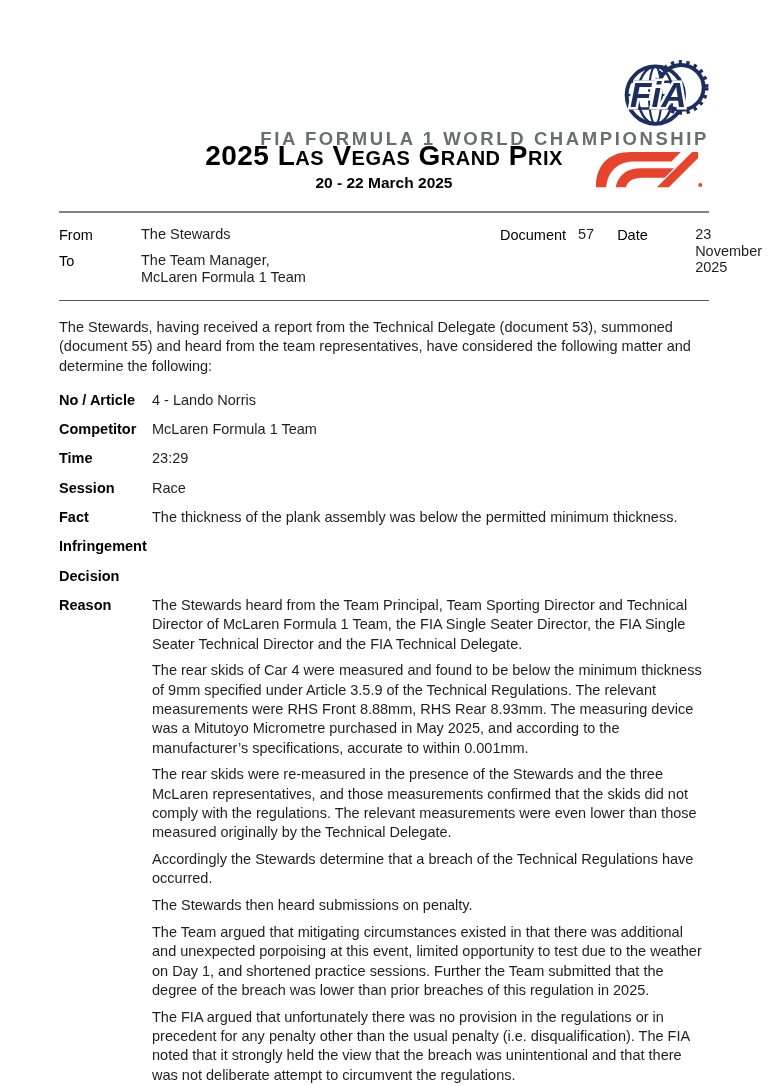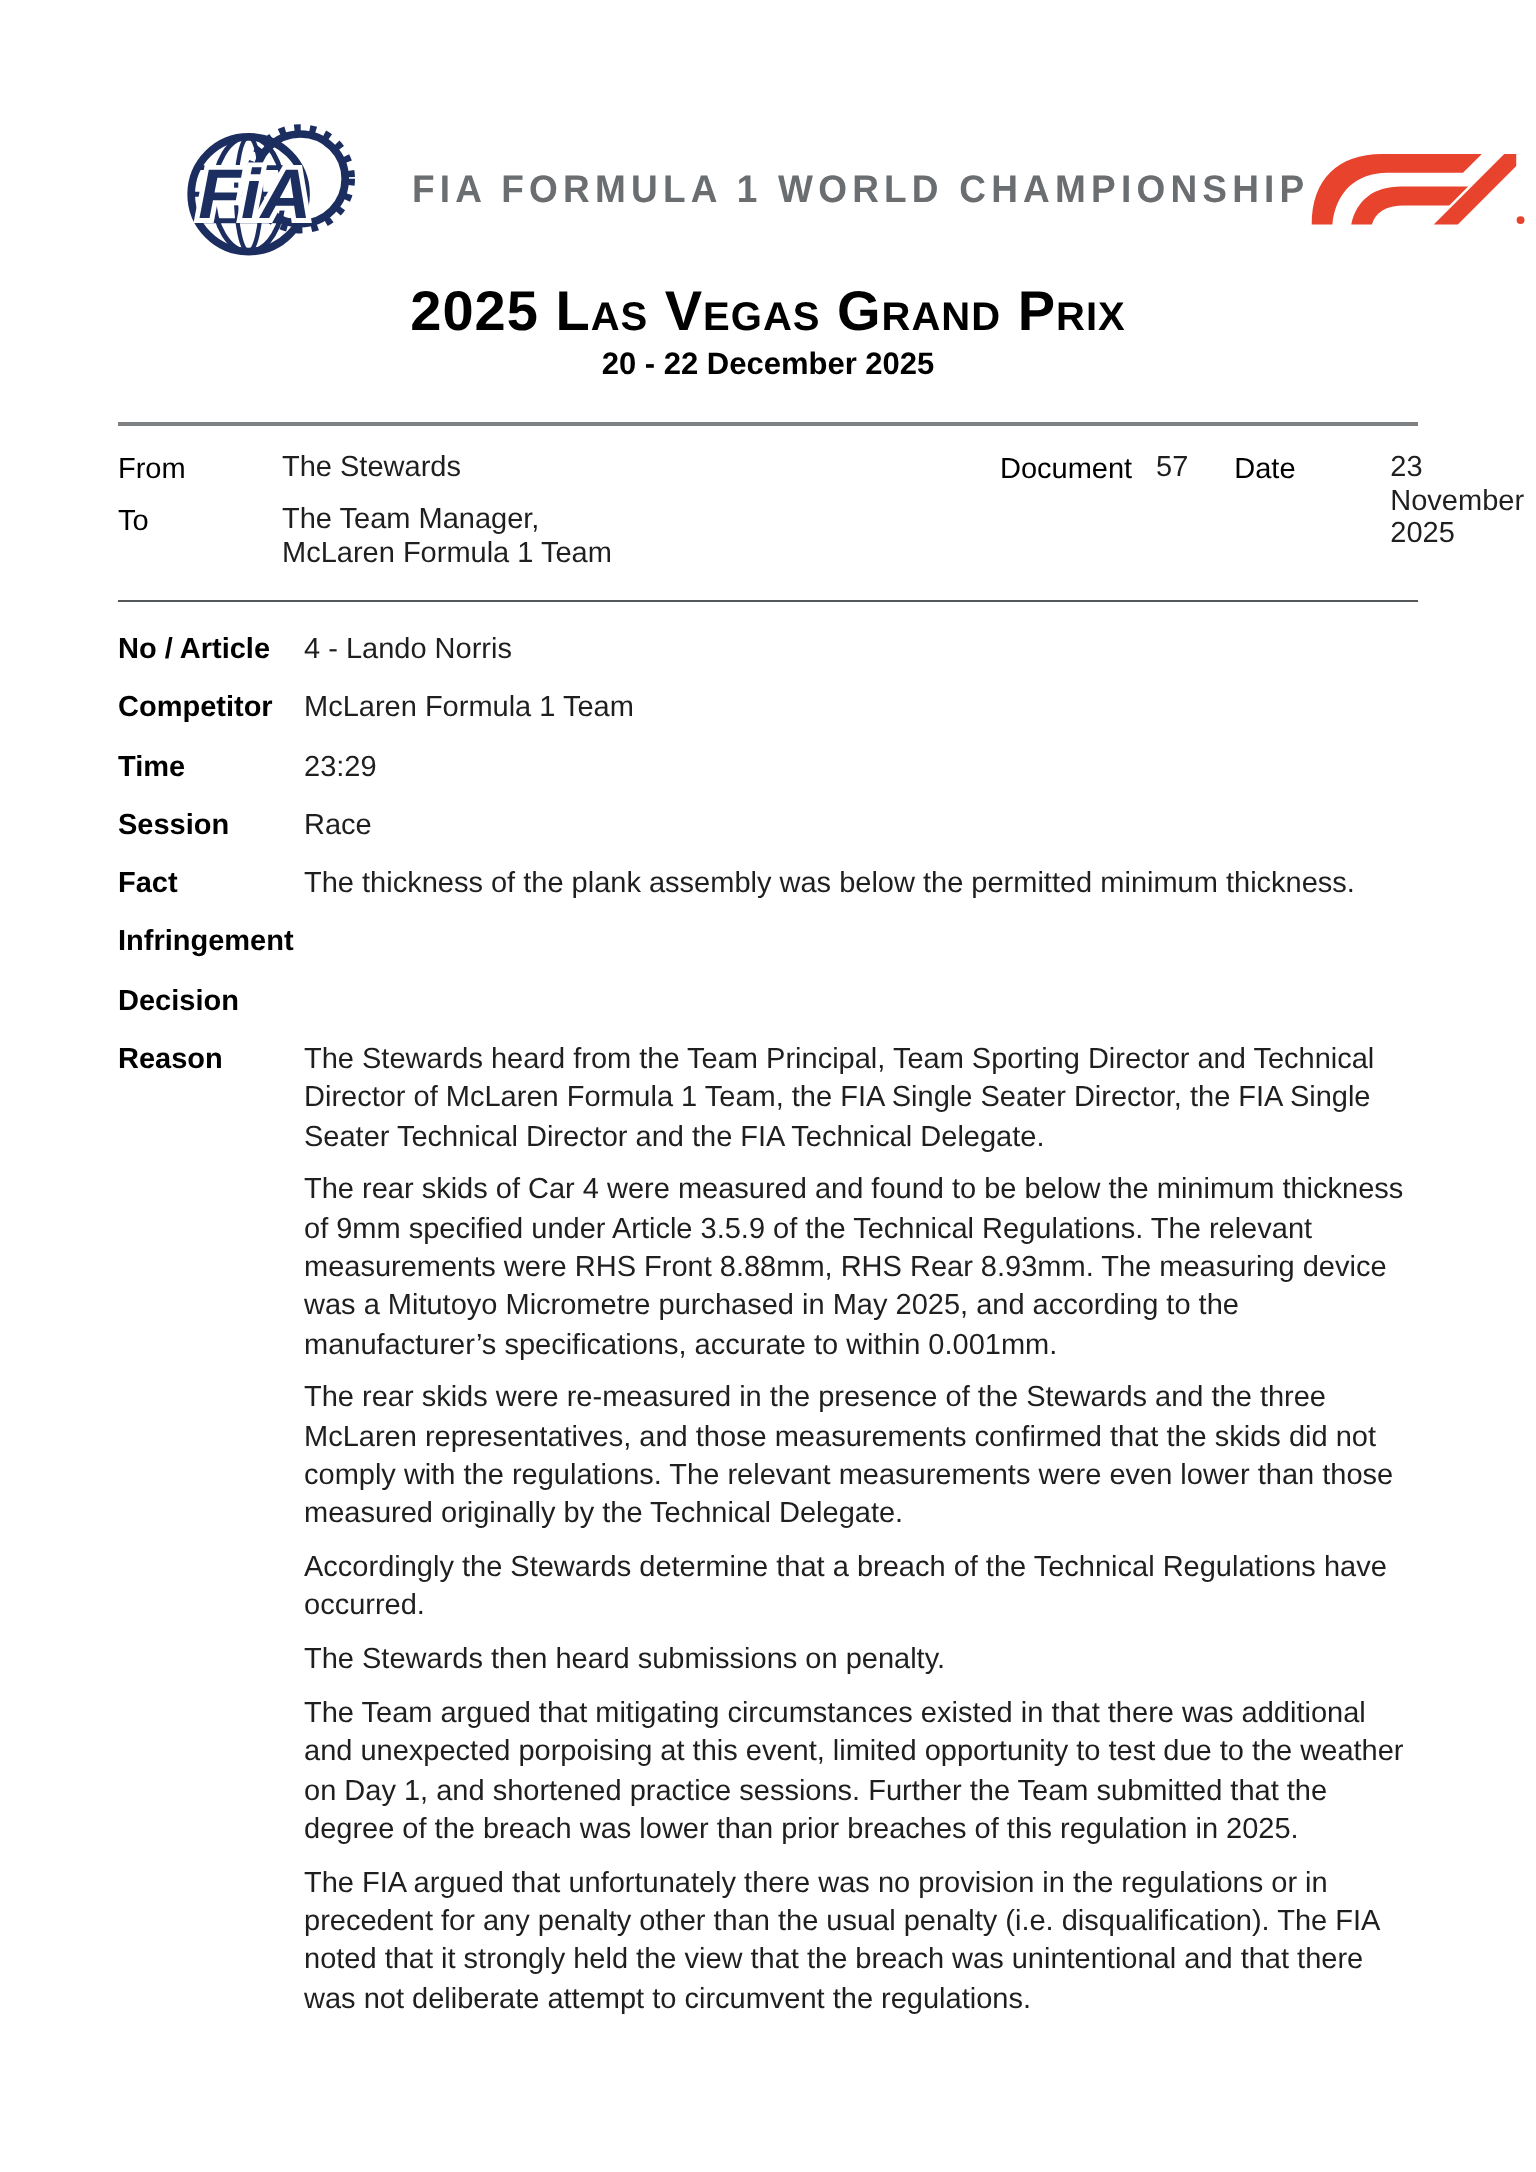--- a/index.html
+++ b/index.html
@@ -13,22 +13,23 @@
   }
   .page {
     width: 768px;
     height: 1086px;
     padding: 58px 59px 0 59px;
     background: #ffffff;
   }
   
   .header {
     display: flex;
-    align-items: center;
+    align-items: flex-end;
     height: 74px;
+    flex-direction: column;
   }
   .fia-logo { width: 85px; height: 70px; margin-left: 34px; flex-shrink: 0; }
   .champ {
     font-size: 18.5px;
     letter-spacing: 2.6px;
     color: #6b6e71;
     margin-left: 28px;
     white-space: nowrap;
     font-weight: 700;
     transform: scaleY(1.04);
@@ -125,21 +126,21 @@
         <path d="M1 42 C1 16 16 1 42 1 H100 L89 12 H45 C27 12 15 23 13 42 Z"></path>
         <path d="M24 42 C27 28 37 20 53 20 H92 L81 31 H55 C44 31 38 35 36 42 Z"></path>
         <path d="M72 42 L113 1 H120 V8 L86 42 Z"></path>
         <circle cx="122.5" cy="39.5" r="2.3"></circle>
       </g>
     </svg>
   </header>
 
   <div class="title-block">
     <div class="gp-title">2025 Las Vegas Grand Prix</div>
-    <div class="gp-dates">20 - 22 December 2025</div>
+    <div class="gp-dates">20 - 22 March 2025</div>
   </div>
 
   <section class="meta">
     <div class="meta-left">
       <div class="meta-row">
         <div class="meta-label">From</div>
         <div class="meta-value">The Stewards</div>
       </div>
       <div class="meta-row">
         <div class="meta-label">To</div>
@@ -158,20 +159,21 @@
         <div class="meta-label">Date</div>
         <div class="meta-value">23 November 2025</div>
       </div>
       <div class="meta-row">
         <div class="meta-label">Time</div>
         <div class="meta-value">01:30</div>
       </div>
     </div>
   </section>
 
+  <p class="intro">The Stewards, having received a report from the Technical Delegate (document 53), summoned (document 55) and heard from the team representatives, have considered the following matter and determine the following:</p>
 
   <section class="fields">
     <div class="frow">
       <div class="flabel">No / Article</div>
       <div class="fvalue">4 - Lando Norris</div>
     </div>
     <div class="frow">
       <div class="flabel">Competitor</div>
       <div class="fvalue">McLaren Formula 1 Team</div>
     </div>

